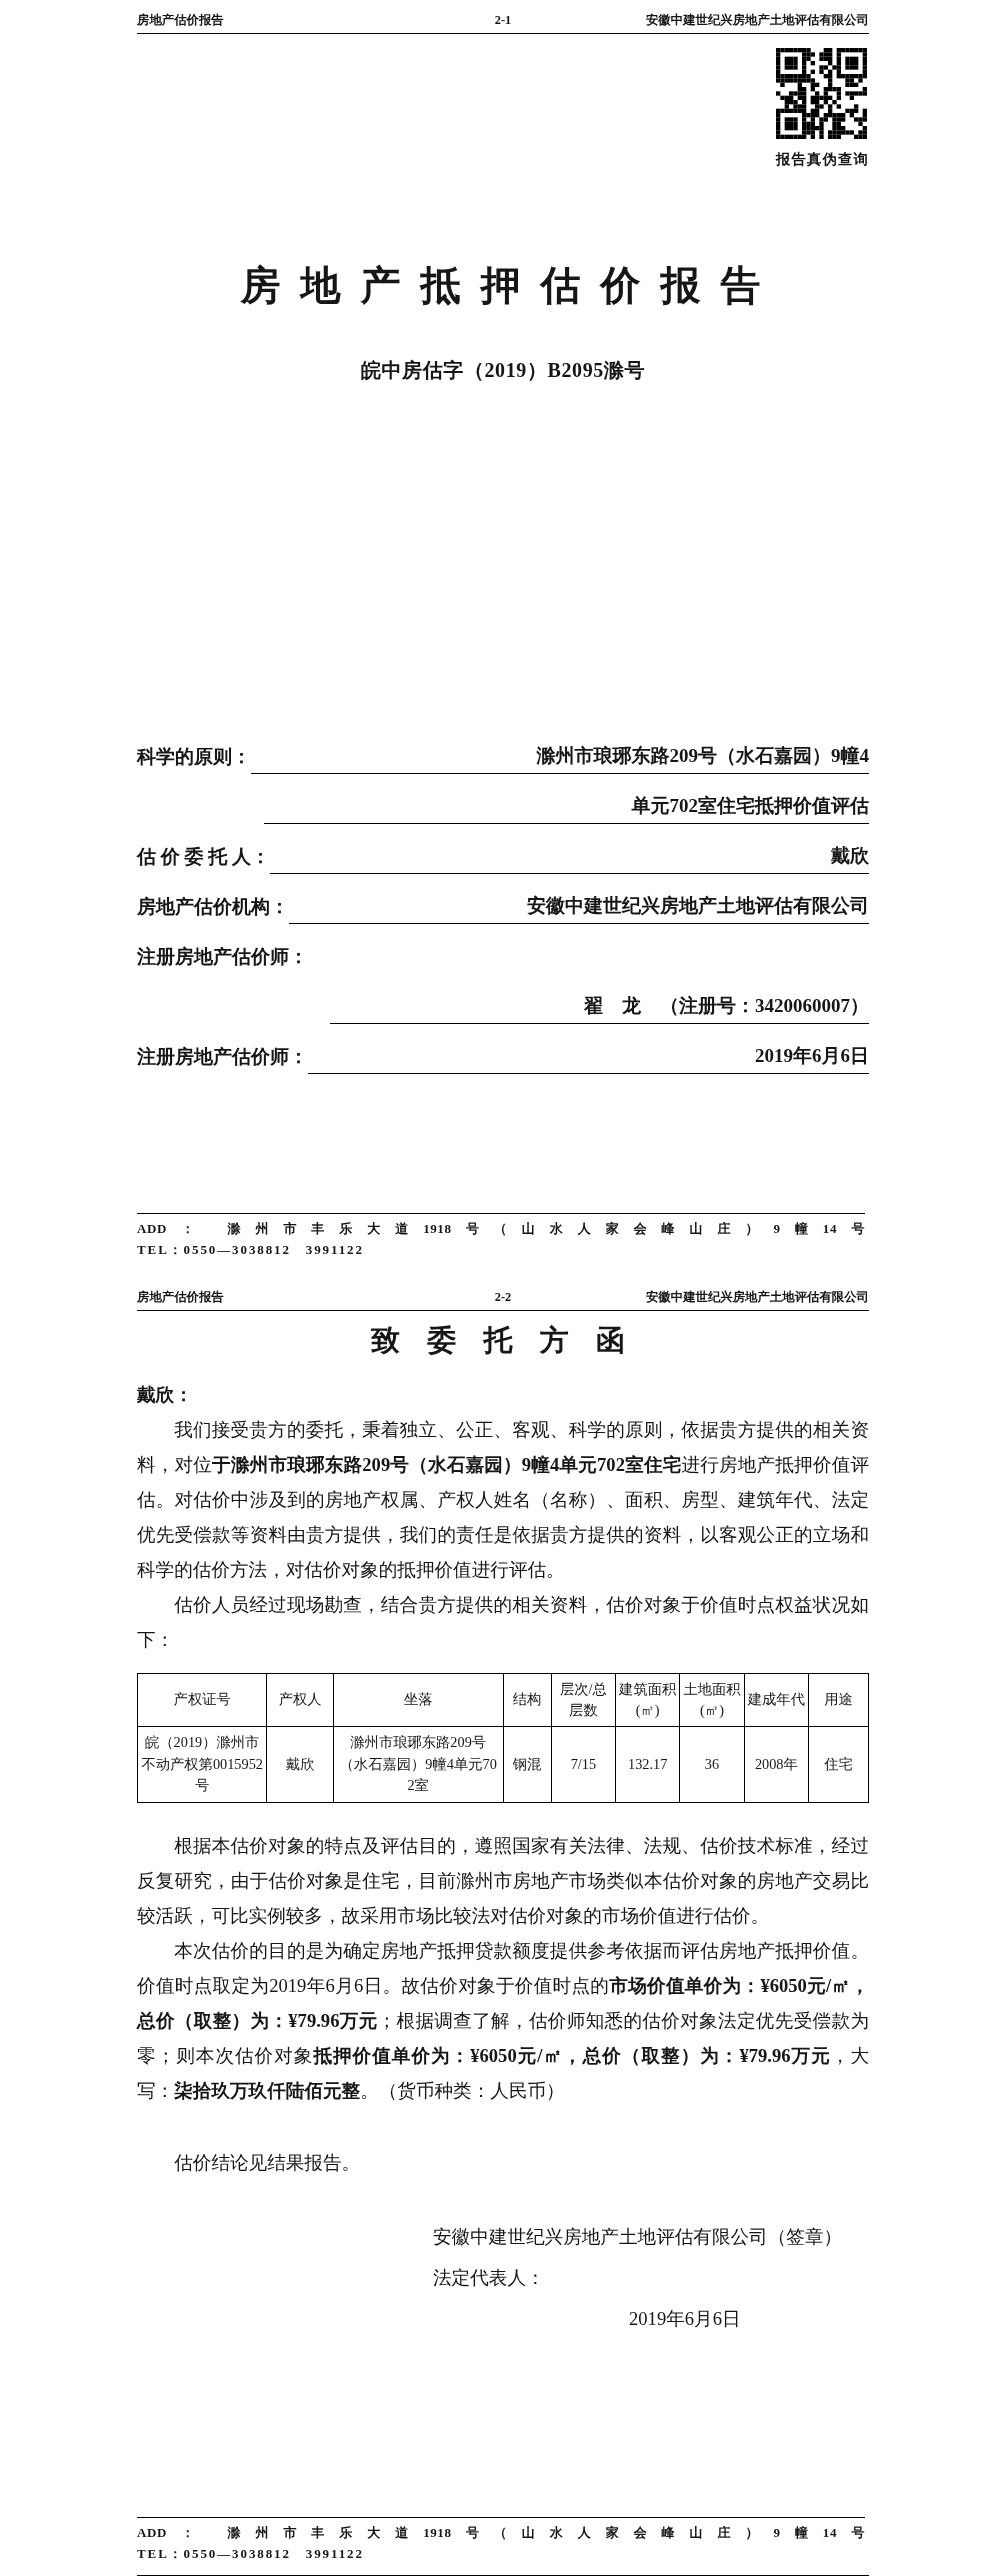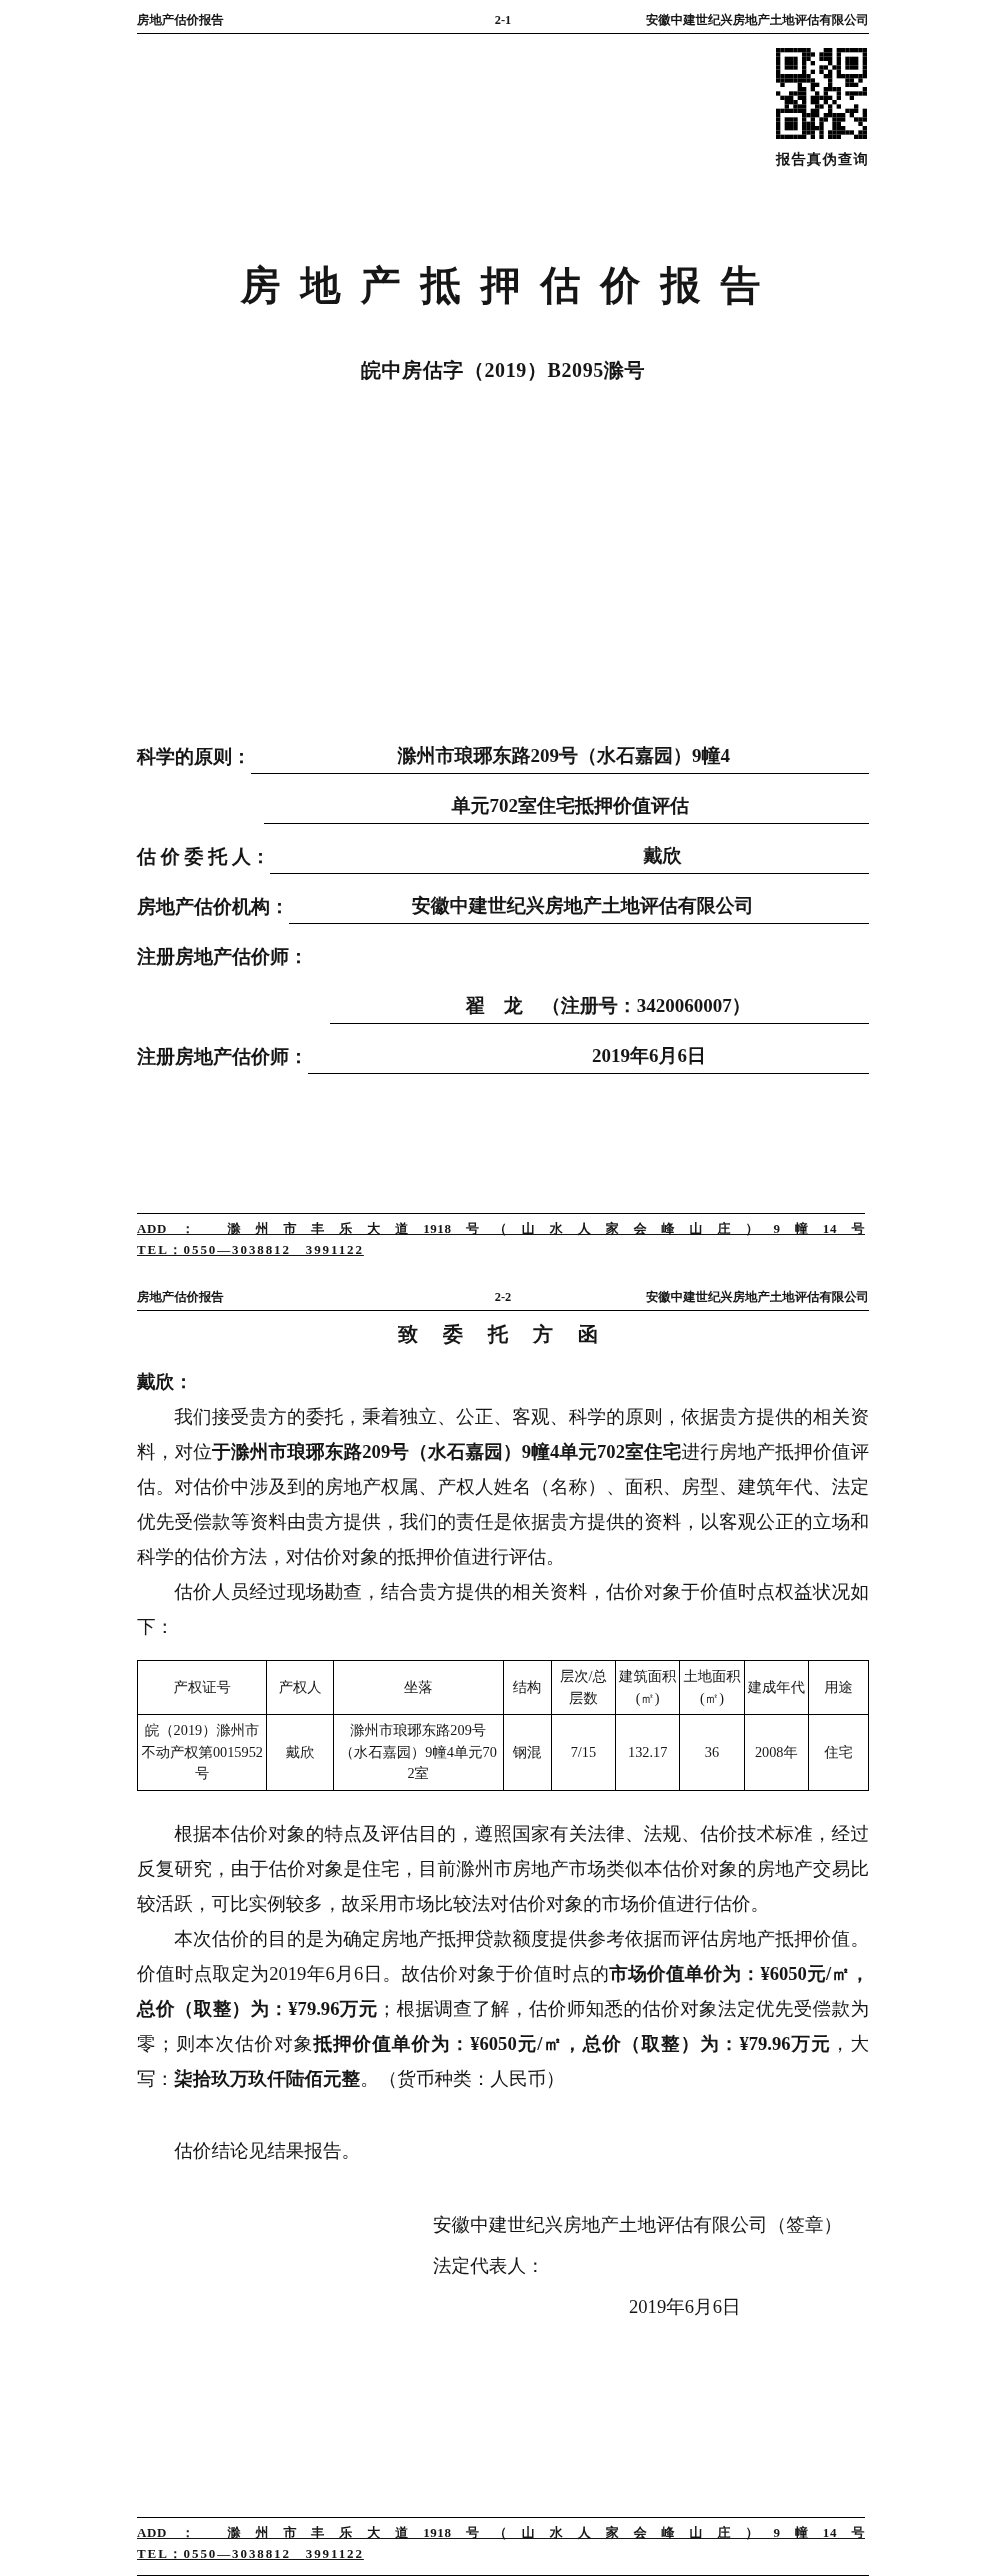--- a/index.html
+++ b/index.html
@@ -20,37 +20,37 @@
   .qrcap{margin-top:11.2px;font-size:14.3px;font-weight:bold;letter-spacing:1.2px;line-height:18.6px;}
 
   
   .title{margin:93px 0 0;text-align:center;font-size:40px;font-weight:bold;letter-spacing:5px;line-height:1.2;}
   .docno{margin-top:47px;text-align:center;font-size:20px;font-weight:bold;letter-spacing:0.6px;line-height:26px;}
 
   .form{margin-top:341px;font-size:19px;}
   .frow{display:flex;align-items:flex-end;height:50px;}
   .flabel{flex:0 0 auto;white-space:nowrap;font-weight:bold;padding-bottom:3.7px;}
   .spacer2{flex:0 0 127px;}
-  .fval{flex:1;border-bottom:1.2px solid #000;padding-bottom:3.7px;font-weight:bold;text-align:center;white-space:nowrap;}
+  .fval{flex:1;border-bottom:1.2px solid #000;padding-bottom:3.7px;font-weight:bold;text-align:right;white-space:nowrap;}
   .pl12{padding-left:7.5px;}
   .pl28{padding-left:17.4px;}
   .pl195{padding-left:121px;}
   .pl300{padding-left:186px;}
 
   
   .pfooter{position:absolute;left:137px;right:122px;border-top:1.2px solid #000;padding-top:6.2px;
-           font-size:13px;font-weight:bold;line-height:17.4px;text-decoration:underline;}
+           font-size:13px;font-weight:bold;line-height:17.4px;}
   #p1 .pfooter{bottom:18.6px;}
   #p2 .pfooter{bottom:13.7px;}
   .addline{text-align:justify;text-align-last:justify;letter-spacing:0.6px;}
   .telline{margin-top:3.7px;letter-spacing:1.9px;}
   .cutline{position:absolute;left:137px;right:118px;bottom:0;border-top:1.2px solid #000;}
 
   
-  .p2title{margin:10px 0 0;text-align:center;font-size:20px;font-weight:bold;letter-spacing:10px;line-height:1.35;}
+  .p2title{margin:10px 0 0;text-align:center;font-size:29px;font-weight:bold;letter-spacing:10px;line-height:1.35;}
   .salut{margin-top:16px;font-size:18.6px;font-weight:bold;line-height:35px;}
   .para{margin:0;font-size:18.6px;line-height:35px;text-indent:2em;text-align:justify;}
   .b{font-weight:bold;}
   .para5{margin-top:37px;}
 
   table.rights-table{width:100%;border-collapse:collapse;table-layout:fixed;margin:16px 0 25px;}
   .rights-table th,.rights-table td{border:1.2px solid #000;font-size:14.3px;font-weight:normal;
         text-align:center;vertical-align:middle;padding:5px 2.5px;line-height:1.5;word-break:break-all;}
 
   .sig{margin-top:44px;font-size:18.6px;line-height:25px;}

